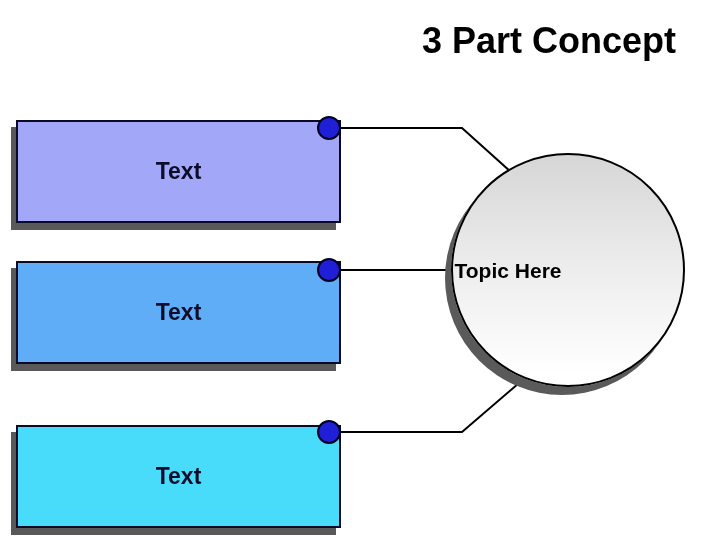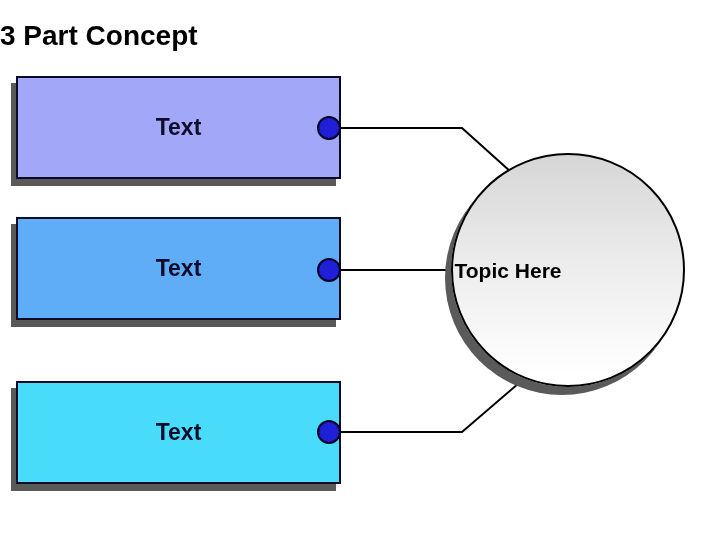--- a/index.html
+++ b/index.html
@@ -8,22 +8,22 @@
     background: #ffffff;
     font-family: "Liberation Sans", sans-serif;
     position: relative;
     overflow: hidden;
   }
   .slide { position: absolute; left: 0; top: 0; width: 720px; height: 540px; }
 
   .title {
     position: absolute;
     left: 0; top: 20px; width: 676px;
-    text-align: left;
-    font-size: 28px;
+    text-align: right;
+    font-size: 36px;
     font-weight: bold;
     color: #000000;
     letter-spacing: 0px;
   }
 
   svg.connectors {
     position: absolute; left: 0; top: 0;
     width: 720px; height: 540px;
     z-index: 1;
   }
@@ -37,20 +37,21 @@
     position: absolute;
     left: 16px;
     width: 325px; height: 103px;
     box-sizing: border-box;
     border: 2px solid #0a0a28;
     box-shadow: -5px 7px 0 #595959;
     display: flex;
     align-items: center;
     justify-content: center;
     z-index: 2;
+    margin-top: 44px;
   }
   .box-1 { top: 76px;  }
   .box-2 { top: 217px; }
   .box-3 { top: 381px; }
 
   .box-label {
     font-size: 23px;
     font-weight: bold;
     color: #0d0d2b;
   }

